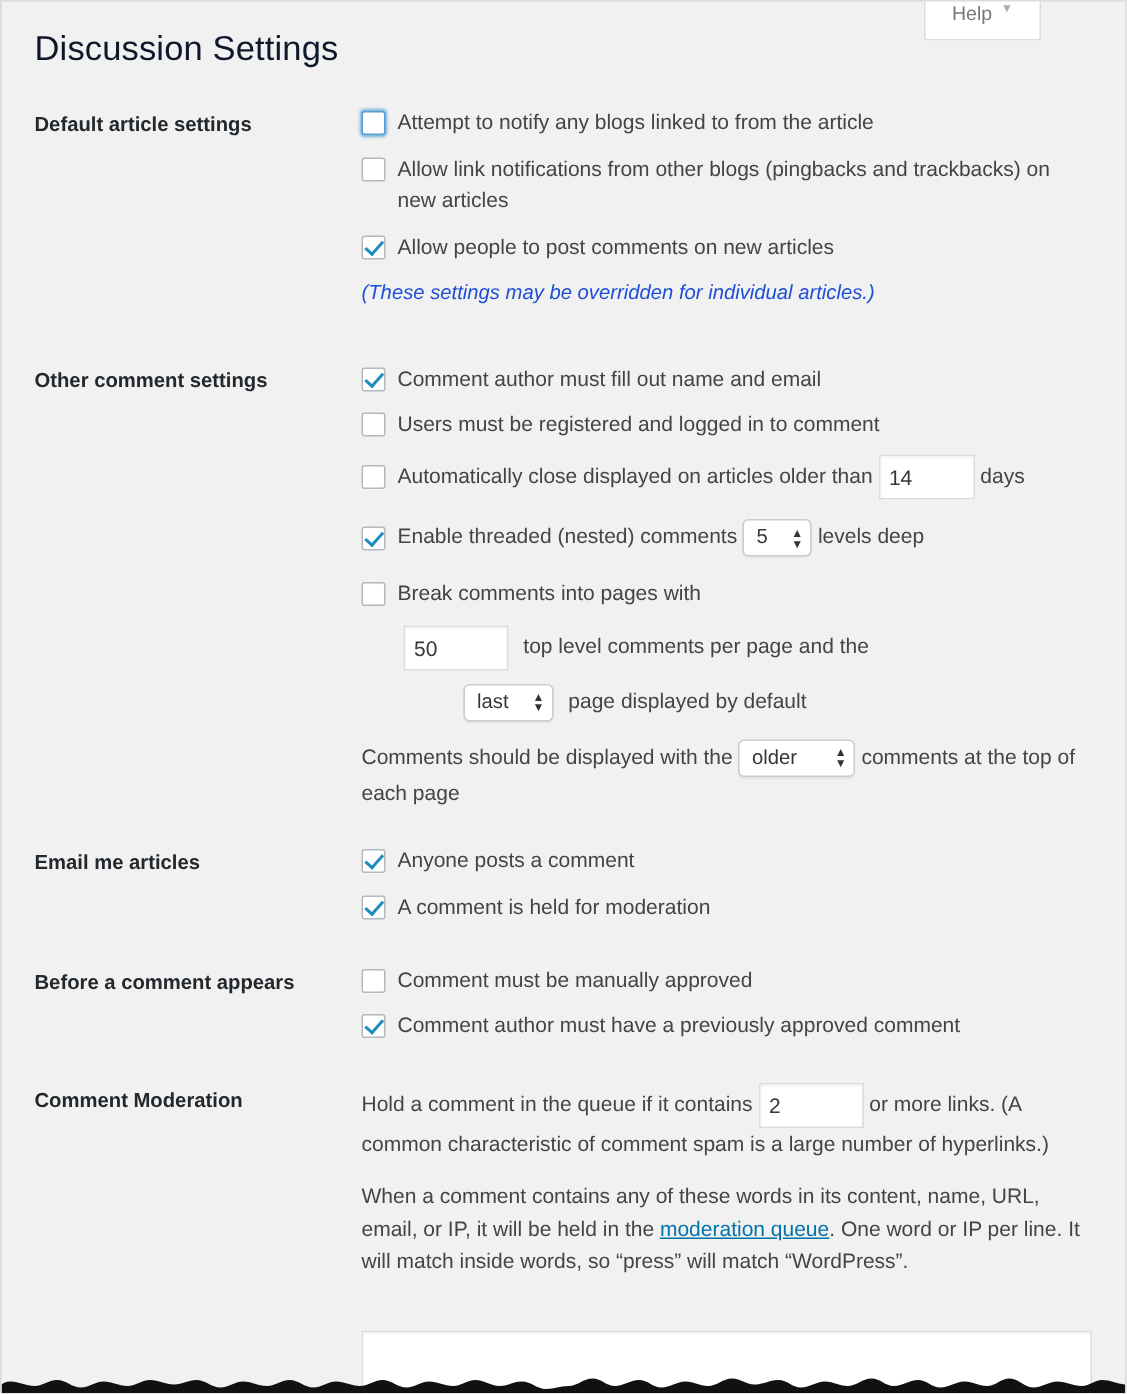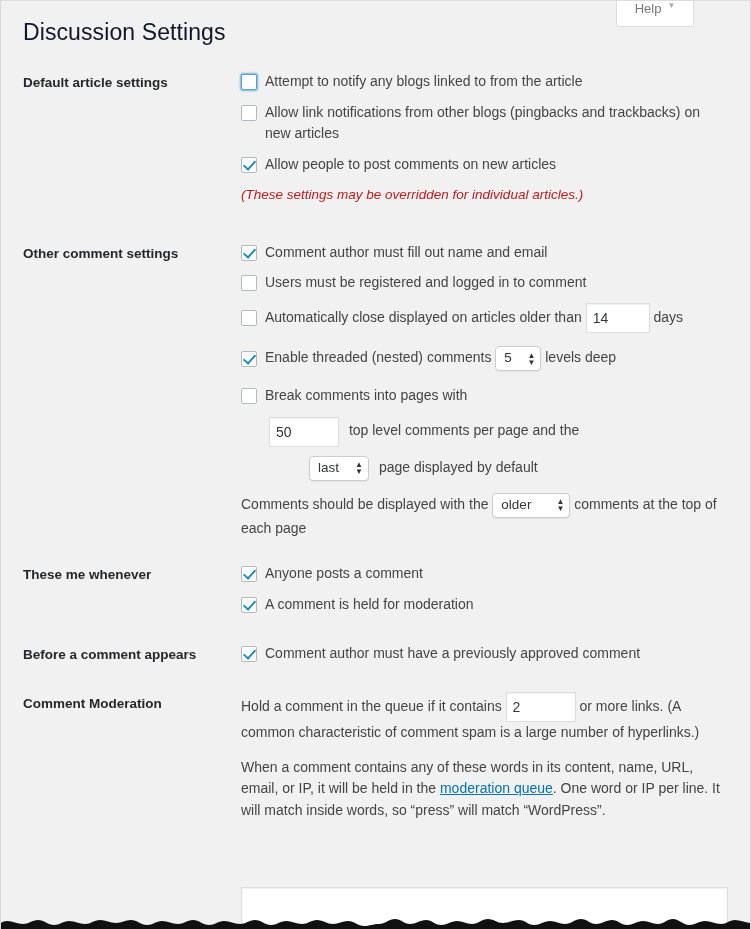--- a/index.html
+++ b/index.html
@@ -118,21 +118,21 @@
     top: 0px;
     width: 5px;
     height: 10px;
     border: solid #1e8cbe;
     border-width: 0 2px 2px 0;
     transform: rotate(42deg);
   }
   .cb-text { flex: 1 1 auto; }
   .note {
     font-style: italic;
-    color: #b91c1c;
+    color: #1d4ed8;
     font-size: 13.5px;
     margin-top: 5px;
   }
 
   
   input.txt {
     background: #fff;
     border: 1px solid #ddd;
     border-radius: 0;
     box-shadow: inset 0 1px 2px rgba(0,0,0,0.06);
@@ -310,36 +310,40 @@
                 <span>▲</span>
                 <span>▼</span>
               </span>
           </span>
           <span>comments at the top of each page</span>
         </div>
       </div>
     </div>
 
     <div class="row" style="margin-bottom:27px;">
-      <div class="row-label">These me whenever</div>
+      <div class="row-label">Email me articles</div>
       <div class="row-body">
         <div class="cb-line">
           <span class="cb checked"></span>
           <span class="cb-text">Anyone posts a comment</span>
         </div>
         <div class="cb-line" style="margin-bottom:0;">
           <span class="cb checked"></span>
           <span class="cb-text">A comment is held for moderation</span>
         </div>
       </div>
     </div>
 
     <div class="row" style="margin-bottom:27px;">
       <div class="row-label">Before a comment appears</div>
       <div class="row-body">
+        <div class="cb-line">
+          <span class="cb"></span>
+          <span class="cb-text">Comment must be manually approved</span>
+        </div>
         <div class="cb-line" style="margin-bottom:0;">
           <span class="cb checked"></span>
           <span class="cb-text">Comment author must have a previously approved comment</span>
         </div>
       </div>
     </div>
 
     <div class="row">
       <div class="row-label">Comment Moderation</div>
       <div class="row-body">

